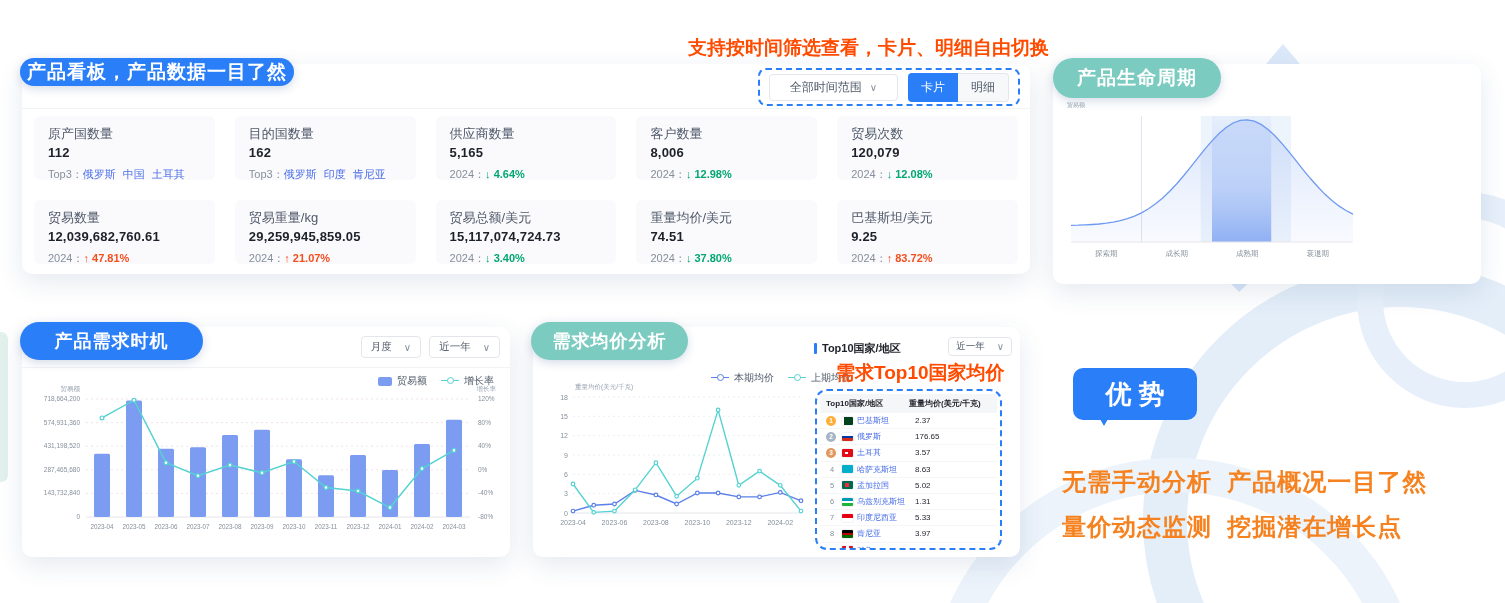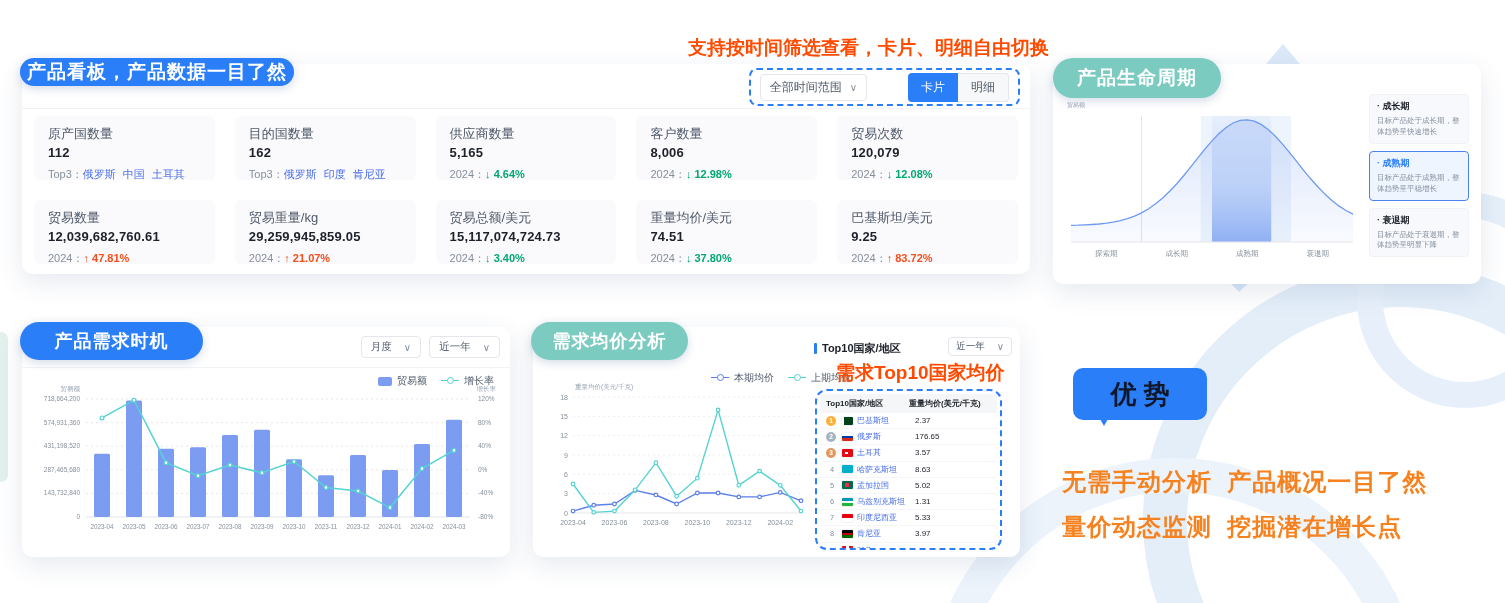--- a/index.html
+++ b/index.html
@@ -14,23 +14,23 @@
   .b2{left:1053px;top:58px;width:168px;height:40px;font-size:19px;}
   .b3{left:20px;top:322px;width:183px;height:38px;font-size:18px;}
   .b4{left:531px;top:322px;width:157px;height:38px;font-size:18px;}
   .annot{position:absolute;z-index:6;font-weight:800;white-space:pre;}
   .annot.top{left:688px;top:35px;font-size:19px;color:#ff4b00;}
   .annot.overlay{left:836px;top:360px;font-size:19px;color:#ff4b00;}
   
   .p1{left:22px;top:64px;width:1008px;height:210px;}
   .p1-header{height:44px;border-bottom:1px solid #f2f3f5;position:relative;}
   .filter-box{position:absolute;right:10px;top:4px;height:34px;border:2px dashed #2a7ef8;border-radius:8px;display:flex;align-items:center;gap:10px;padding:0 9px;background:#fff;}
-  .time-select{border:1px solid #e5e6eb;border-radius:4px;font-size:12px;color:#4e5969;padding:4px 9px;display:flex;gap:8px;align-items:center;background:#fff;cursor:pointer;}
+  .time-select{border:1px solid #e5e6eb;border-radius:4px;font-size:12px;color:#4e5969;padding:4px 20px;display:flex;gap:8px;align-items:center;background:#fff;cursor:pointer;}
   .caret::after{content:"∨";font-size:10px;color:#86909c;}
-  .seg{display:flex;margin-left:31px;}
+  .seg{display:flex;}
   .seg-btn{font-size:12px;padding:5px 13px;border:none;cursor:pointer;font-family:inherit;}
   .seg-btn.active{background:#2a7ef8;color:#fff;border-radius:4px 0 0 4px;}
   .seg-btn.inactive{background:#f7f8fa;color:#4e5969;border:1px solid #e5e6eb;border-left:none;border-radius:0 4px 4px 0;}
   .metrics{position:absolute;left:12px;right:12px;top:52px;bottom:10px;display:grid;grid-template-columns:repeat(5,1fr);grid-template-rows:1fr 1fr;gap:20px;}
   .metric-card{background:#faf9fc;border-radius:6px;padding:9px 14px 6px;overflow:hidden;}
   .m-label{font-size:13px;color:#4e5969;}
   .m-value{font-size:13px;font-weight:700;color:#1d2129;margin-top:2px;letter-spacing:.2px;white-space:nowrap;}
   .m-sub{font-size:11px;color:#86909c;margin-top:7px;white-space:nowrap;}
   .m-link{color:#4a6fe8;margin-right:7px;cursor:pointer;}
   .m-chg.up{color:#f34f1e;font-weight:700;}
@@ -84,21 +84,21 @@
   .flag-tr{background:radial-gradient(circle at 40% 50%,#fff 0 18%,#e30a17 19%);}
   .flag-kz{background:#00afca;}
   .flag-bd{background:radial-gradient(circle at 45% 50%,#f42a41 0 30%,#006a4e 31%);}
   .flag-uz{background:linear-gradient(180deg,#0099b5 0 33%,#fff 33% 66%,#1eb53a 66%);}
   .flag-id{background:linear-gradient(180deg,#e70011 0 50%,#fff 50%);}
   .flag-ke{background:linear-gradient(180deg,#000 0 33%,#bb0000 33% 66%,#006600 66%);}
   .flag-pe{background:linear-gradient(90deg,#d91023 0 33%,#fff 33% 66%,#d91023 66%);}
   .country{color:#4a6fe8;flex:1;overflow:hidden;white-space:nowrap;}
   .tval{width:76px;color:#1d2129;flex:none;}
   
-  .adv-bubble{position:absolute;left:1073px;top:368px;width:134px;height:52px;background:#2a7ef8;border-radius:10px;color:#0f172a;font-size:26px;font-weight:700;display:flex;align-items:center;justify-content:center;letter-spacing:7px;padding-left:7px;box-sizing:border-box;z-index:4;}
+  .adv-bubble{position:absolute;left:1073px;top:368px;width:124px;height:52px;background:#2a7ef8;border-radius:10px;color:#ffffff;font-size:26px;font-weight:700;display:flex;align-items:center;justify-content:center;letter-spacing:7px;padding-left:7px;box-sizing:border-box;z-index:4;}
   .adv-bubble::after{content:"";position:absolute;left:22px;bottom:-15px;border:9px solid transparent;border-top:16px solid #2a7ef8;}
   .adv-line{position:absolute;z-index:4;font-size:24px;font-weight:800;color:#f5821f;white-space:pre;letter-spacing:1px;}
   .l1{left:1062px;top:466px;}
   .l2{left:1062px;top:511px;}
   svg{font-family:inherit;}
 </style>
 </head>
 <body>
 
 <div id="stage">
@@ -201,34 +201,20 @@
         <rect x="149" y="20" width="59.22" height="126" fill="url(#bandg)"></rect>
         <line x1="78.5" x2="78.5" y1="20" y2="146" stroke="#dfe6f2" stroke-width="1"></line>
         <path d="M8,146 L8.0,129.3 L15.1,129.2 L22.1,128.9 L29.1,128.5 L36.2,128.0 L43.3,127.2 L50.3,126.1 L57.3,124.6 L64.4,122.7 L71.5,120.1 L78.5,116.8 L85.6,112.8 L92.6,107.8 L99.7,102.0 L106.7,95.3 L113.8,87.7 L120.8,79.5 L127.8,70.8 L134.9,61.9 L141.9,53.1 L149.0,44.9 L156.1,37.5 L163.1,31.5 L170.1,27.0 L177.2,24.4 L184.3,23.8 L191.3,25.2 L198.4,28.6 L205.4,33.7 L212.4,40.3 L219.5,48.1 L226.6,56.6 L233.6,65.4 L240.6,74.3 L247.7,82.8 L254.8,90.8 L261.8,98.1 L268.9,104.4 L275.9,109.9 L282.9,114.5 L290.0,118.2 L290,146 Z" fill="url(#areag)"></path>
         <path d="M8.0,129.3 L15.1,129.2 L22.1,128.9 L29.1,128.5 L36.2,128.0 L43.3,127.2 L50.3,126.1 L57.3,124.6 L64.4,122.7 L71.5,120.1 L78.5,116.8 L85.6,112.8 L92.6,107.8 L99.7,102.0 L106.7,95.3 L113.8,87.7 L120.8,79.5 L127.8,70.8 L134.9,61.9 L141.9,53.1 L149.0,44.9 L156.1,37.5 L163.1,31.5 L170.1,27.0 L177.2,24.4 L184.3,23.8 L191.3,25.2 L198.4,28.6 L205.4,33.7 L212.4,40.3 L219.5,48.1 L226.6,56.6 L233.6,65.4 L240.6,74.3 L247.7,82.8 L254.8,90.8 L261.8,98.1 L268.9,104.4 L275.9,109.9 L282.9,114.5 L290.0,118.2" fill="none" stroke="#6f9af0" stroke-width="1.3"></path>
         <line x1="8" x2="290" y1="146" y2="146" stroke="#e5e6eb" stroke-width="1"></line>
         <text x="43.25" y="160" text-anchor="middle" font-size="7.5" fill="#86909c" font-weight="normal">探索期</text>
         <text x="113.75" y="160" text-anchor="middle" font-size="7.5" fill="#86909c" font-weight="normal">成长期</text>
         <text x="184.25" y="160" text-anchor="middle" font-size="7.5" fill="#86909c" font-weight="normal">成熟期</text>
         <text x="254.75" y="160" text-anchor="middle" font-size="7.5" fill="#86909c" font-weight="normal">衰退期</text>
       </svg>
-    <div class="lc-cards">
-        <div class="lc-card">
-          <div class="lc-title">· 成长期</div>
-          <div class="lc-desc">目标产品处于成长期，整体趋势呈快速增长</div>
-        </div>
-        <div class="lc-card active">
-          <div class="lc-title">· 成熟期</div>
-          <div class="lc-desc">目标产品处于成熟期，整体趋势呈平稳增长</div>
-        </div>
-        <div class="lc-card">
-          <div class="lc-title">· 衰退期</div>
-          <div class="lc-desc">目标产品处于衰退期，整体趋势呈明显下降</div>
-        </div>
-      </div>
   </section>
 
   <div class="badge blue b3">产品需求时机</div>
   <section class="panel p3">
     <div class="p3-filters">
       <div class="mini-select">
         <span>月度</span>
         <span class="caret"></span>
       </div>
       <div class="mini-select">

